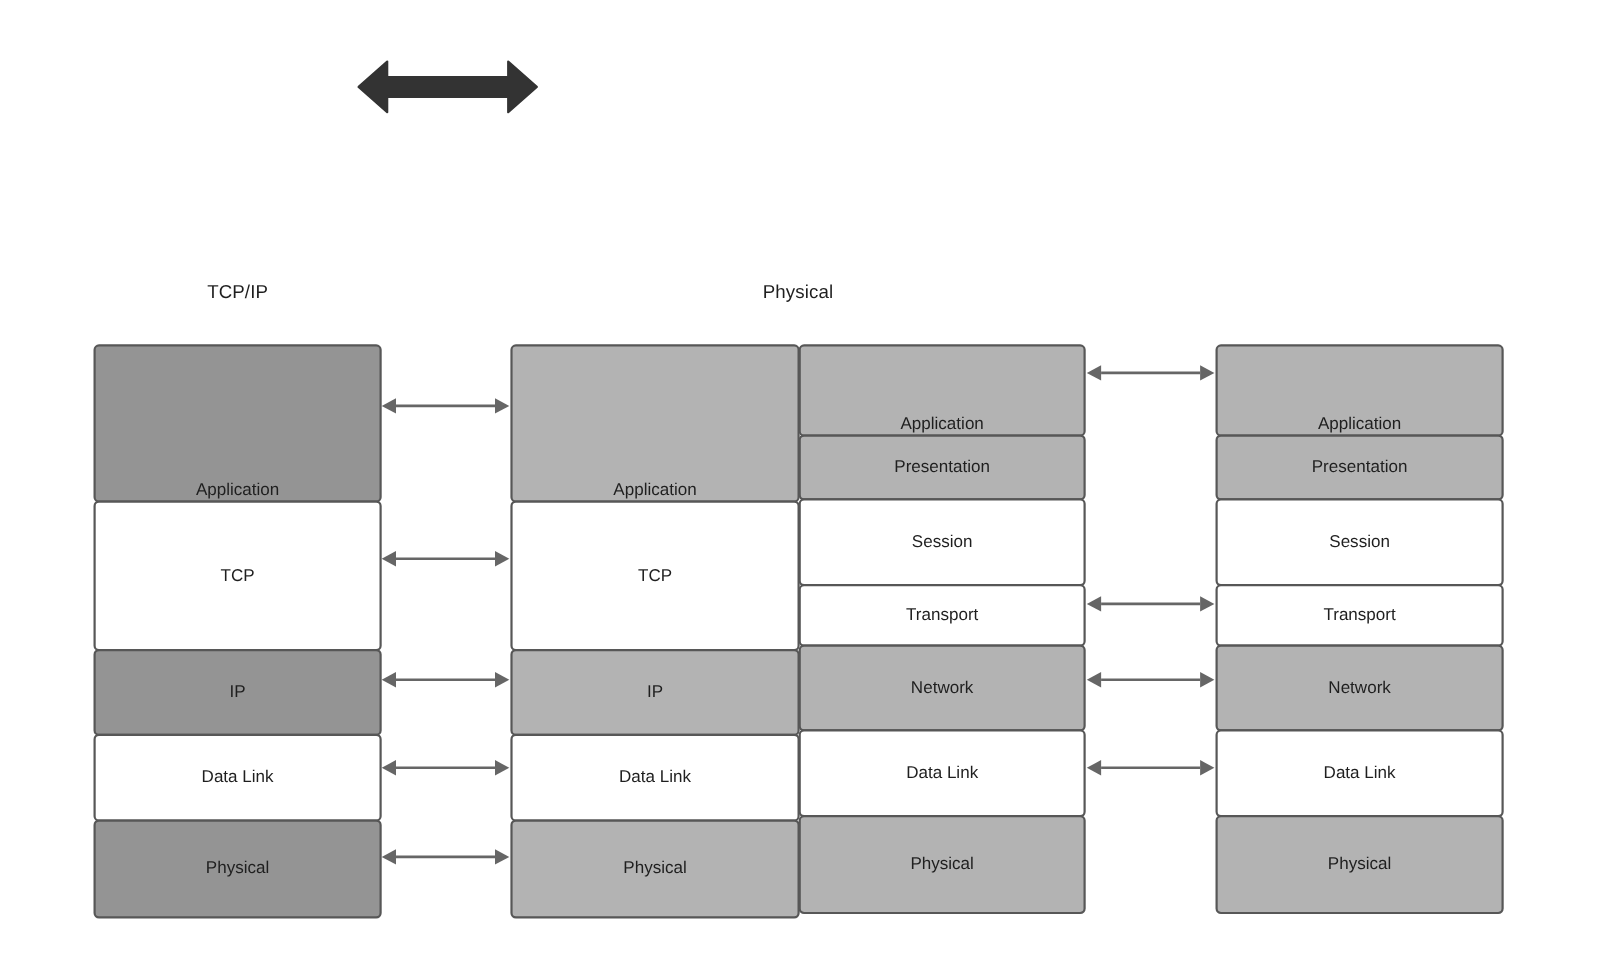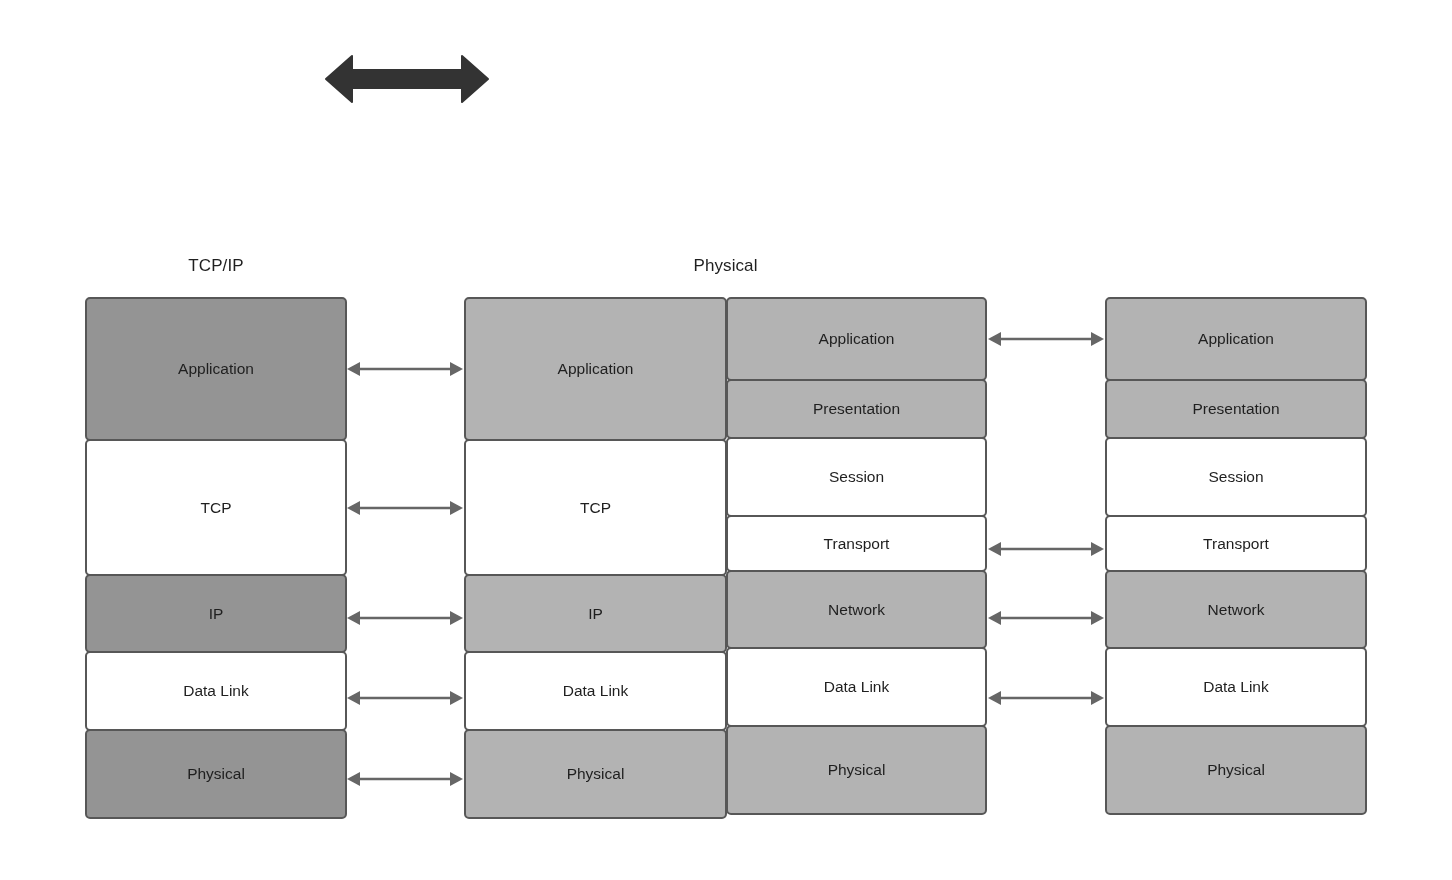--- a/index.html
+++ b/index.html
@@ -60,21 +60,21 @@
     display: flex;
     align-items: center;
     justify-content: center;
     font-size: 15.5px;
     color: #1f1f1f;
     position: relative;
     margin-top: -2px;
     background: #ffffff;
     white-space: nowrap;
   }
-  .layer:first-child { margin-top: 0; }
+  .layer:first-child { margin-top: 16px; align-items: flex-end; }
 
   
   .connector-group {
     position: absolute;
     left: 0; top: 0;
     width: 1452px;
     height: 880px;
     pointer-events: none;
   }
 </style>

